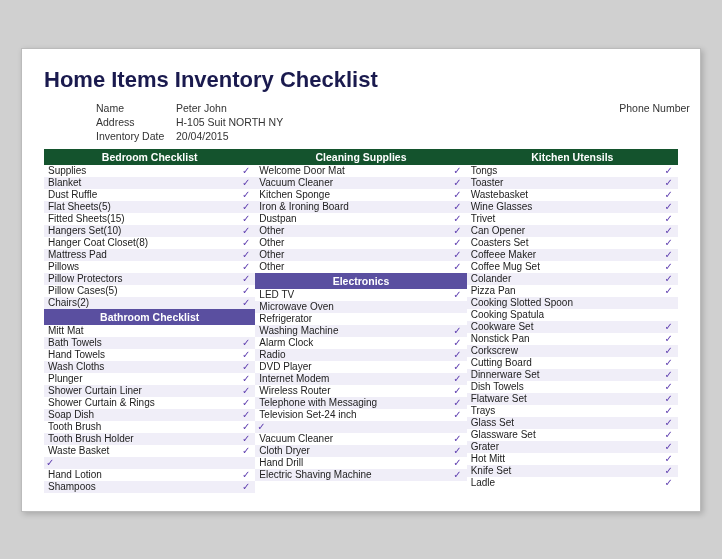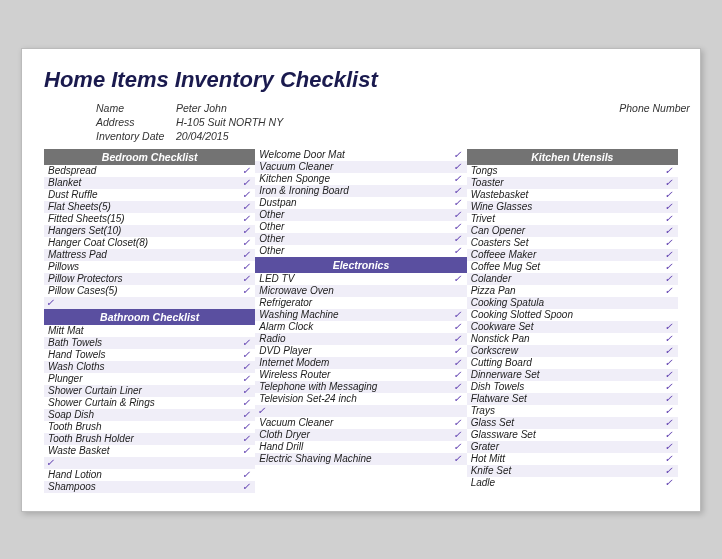--- a/index.html
+++ b/index.html
@@ -12,21 +12,20 @@
       height: 559px;
       font-family: Arial, sans-serif;
       font-size: 11px;
     }
     .page {
       background: white;
       width: 680px;
       padding: 18px 22px 18px 22px;
       border: 1px solid #bbb;
       box-shadow: 2px 2px 6px rgba(0,0,0,0.2);
-      font-style: italic;
     }
     .main-title {
       font-size: 22px;
       font-weight: bold;
       color: #1a1a4e;
       margin-bottom: 8px;
     }
     .info-table {
       width: 100%;
       margin-bottom: 6px;
@@ -48,21 +47,21 @@
       display: grid;
       grid-template-columns: 1fr 1fr 1fr;
       gap: 0;
       width: 100%;
     }
     .col {
       display: flex;
       flex-direction: column;
     }
     .section-header {
-      background: #737373;
+      background: #14532d;
       color: white;
       font-weight: bold;
       font-size: 10.5px;
       text-align: center;
       padding: 2px 4px;
       margin-bottom: 0;
     }
     .item-row {
       display: flex;
       align-items: center;
@@ -118,21 +117,21 @@
     </tr>
   </tbody>
     </table>
 
   <div class="checklist-grid">
 
     <div class="col">
       <div class="section-header">Bedroom Checklist</div>
       <div id="bedroom-items">
           <div class="item-row">
-            <span class="item-name">Bedspread</span>
+            <span class="item-name">Supplies</span>
             <span class="check">✓</span>
           </div>
           <div class="item-row">
             <span class="item-name">Blanket</span>
             <span class="check">✓</span>
           </div>
           <div class="item-row">
             <span class="item-name">Dust Ruffle</span>
             <span class="check">✓</span>
           </div>
@@ -162,20 +161,21 @@
           </div>
           <div class="item-row">
             <span class="item-name">Pillow Protectors</span>
             <span class="check">✓</span>
           </div>
           <div class="item-row">
             <span class="item-name">Pillow Cases(5)</span>
             <span class="check">✓</span>
           </div>
           <div class="item-row">
+            <span class="item-name">Chairs(2)</span>
             <span class="check">✓</span>
           </div>
         </div>
       <div class="sub-header">Bathroom Checklist</div>
       <div id="bathroom-items">
           <div class="item-row">
             <span class="item-name">Mitt Mat</span>
             <span class="check"></span>
           </div>
           <div class="item-row">
@@ -226,20 +226,21 @@
             <span class="check">✓</span>
           </div>
           <div class="item-row">
             <span class="item-name">Shampoos</span>
             <span class="check">✓</span>
           </div>
         </div>
     </div>
 
     <div class="col">
+      <div class="section-header">Cleaning Supplies</div>
       <div id="cleaning-items">
           <div class="item-row">
             <span class="item-name">Welcome Door Mat</span>
             <span class="check">✓</span>
           </div>
           <div class="item-row">
             <span class="item-name">Vacuum Cleaner</span>
             <span class="check">✓</span>
           </div>
           <div class="item-row">
@@ -380,25 +381,25 @@
           </div>
           <div class="item-row">
             <span class="item-name">Colander</span>
             <span class="check">✓</span>
           </div>
           <div class="item-row">
             <span class="item-name">Pizza Pan</span>
             <span class="check">✓</span>
           </div>
           <div class="item-row">
+            <span class="item-name">Cooking Slotted Spoon</span>
+            <span class="check"></span>
+          </div>
+          <div class="item-row">
             <span class="item-name">Cooking Spatula</span>
-            <span class="check"></span>
-          </div>
-          <div class="item-row">
-            <span class="item-name">Cooking Slotted Spoon</span>
             <span class="check"></span>
           </div>
           <div class="item-row">
             <span class="item-name">Cookware Set</span>
             <span class="check">✓</span>
           </div>
           <div class="item-row">
             <span class="item-name">Nonstick Pan</span>
             <span class="check">✓</span>
           </div>

